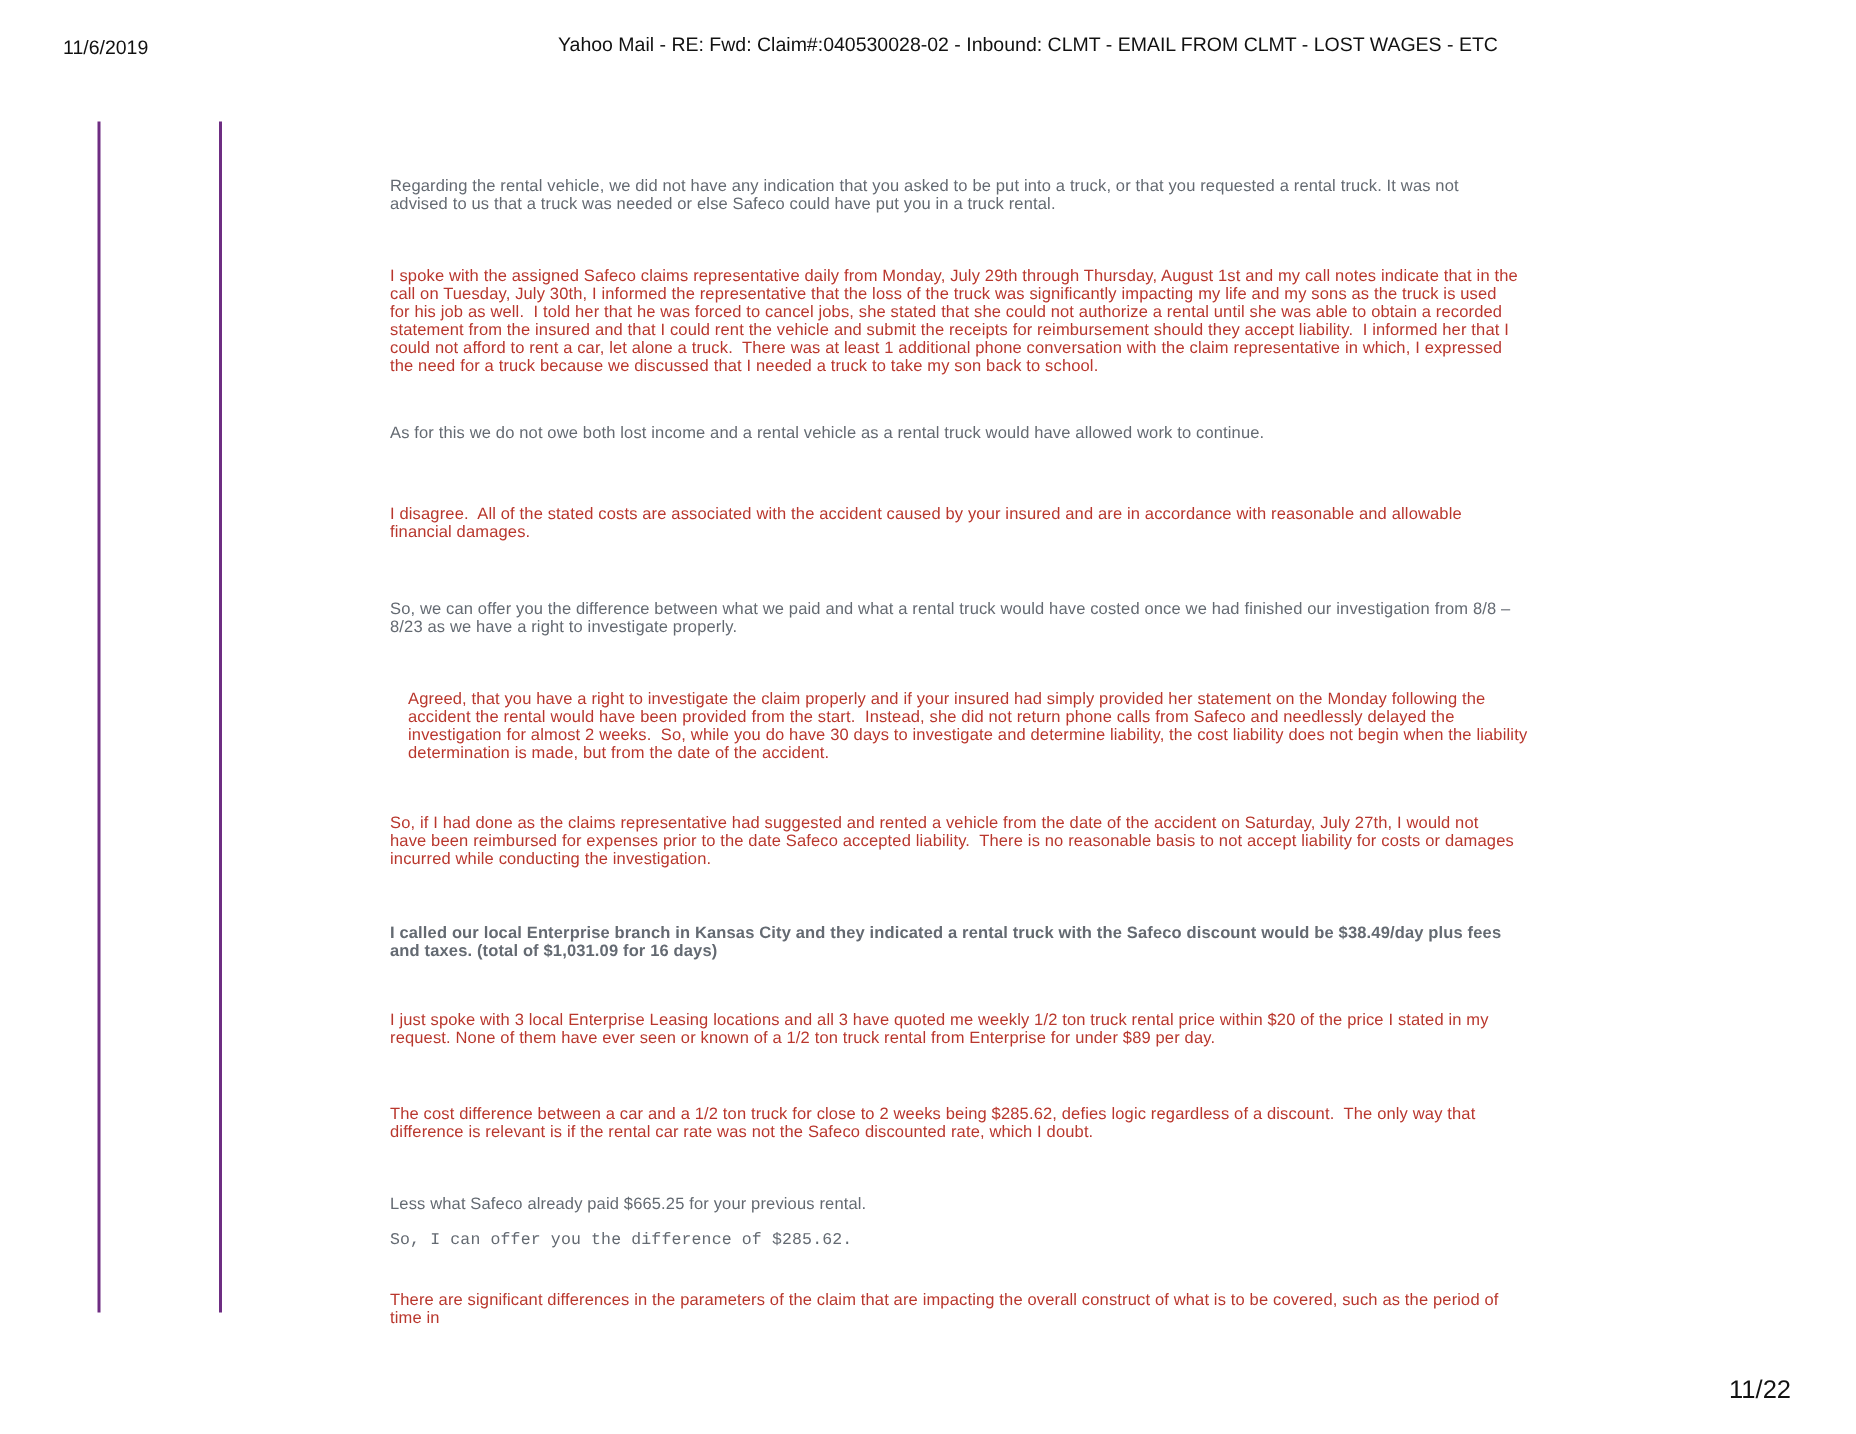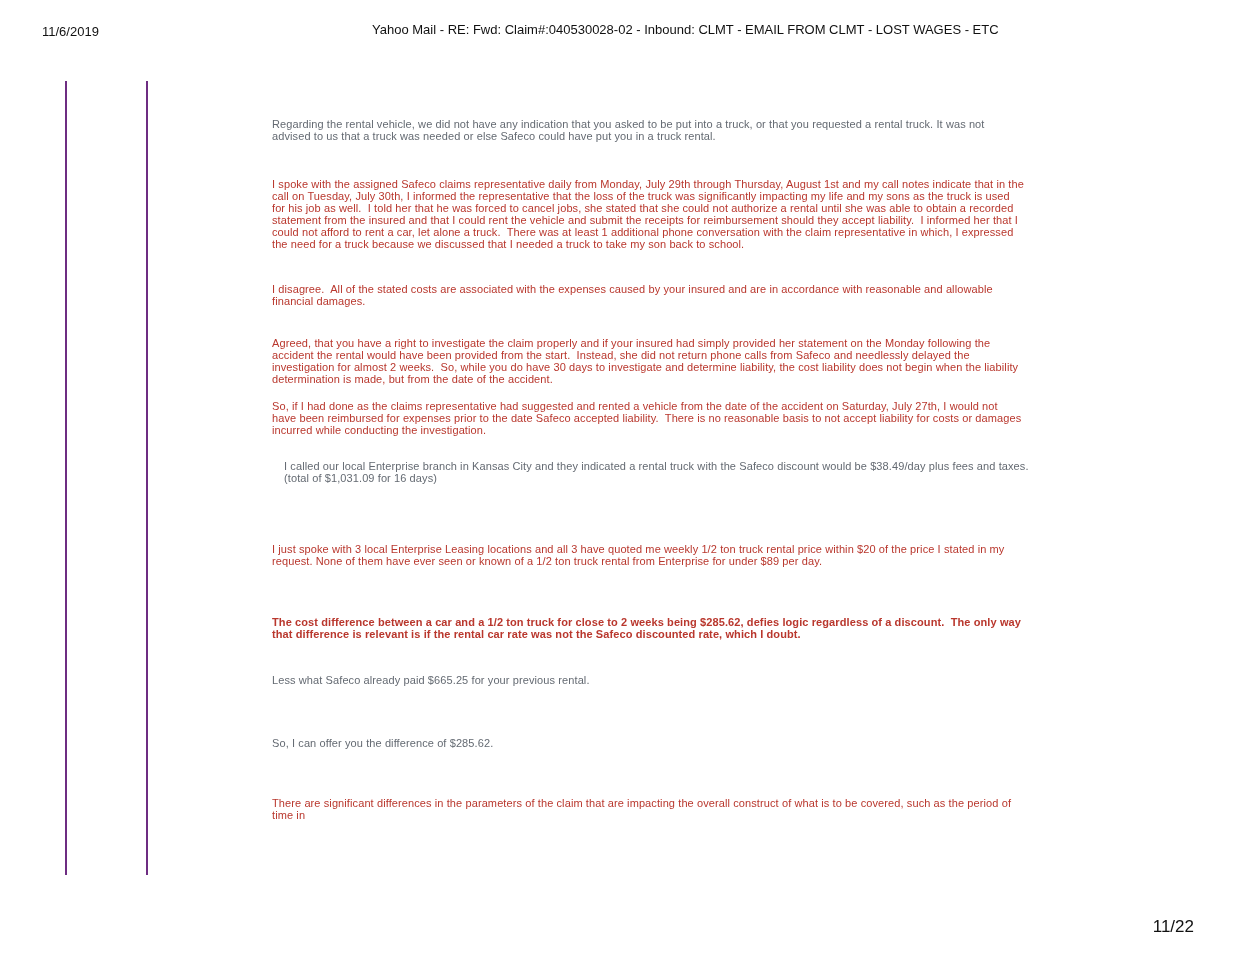--- a/index.html
+++ b/index.html
@@ -49,21 +49,21 @@
     height: 794px;
     width: 1.5px;
     background: var(--quote_bar, #6e2d82);
   }
   .quote-bar.outer { left: 65px; }
   .quote-bar.inner { left: 146px; }
 
   
   .email-body {
     position: absolute;
-    left: 272px;
+    left: 260px;
     top: 0;
     width: 753px;
     height: 956px;
   }
   .para {
     position: absolute;
     left: 0;
     width: 753px;
     margin: 0;
     font-size: 11px;
@@ -93,21 +93,23 @@
 
 <div class="print-date">11/6/2019</div>
 <div class="print-title">Yahoo Mail - RE: Fwd: Claim#:040530028-02 - Inbound: CLMT - EMAIL FROM CLMT - LOST WAGES - ETC</div>
 
 <div class="quote-bar outer"></div>
 <div class="quote-bar inner"></div>
 
 <div class="email-body">
   <p class="para" data-color="gray">Regarding the rental vehicle, we did not have any indication that you asked to be put into a truck, or that you requested a rental truck. It was not advised to us that a truck was needed or else Safeco could have put you in a truck rental.</p>
   <p class="para" data-color="red">I spoke with the assigned Safeco claims representative daily from Monday, July 29th through Thursday, August 1st and my call notes indicate that in the call on Tuesday, July 30th, I informed the representative that the loss of the truck was significantly impacting my life and my sons as the truck is used for his job as well.  I told her that he was forced to cancel jobs, she stated that she could not authorize a rental until she was able to obtain a recorded statement from the insured and that I could rent the vehicle and submit the receipts for reimbursement should they accept liability.  I informed her that I could not afford to rent a car, let alone a truck.  There was at least 1 additional phone conversation with the claim representative in which, I expressed the need for a truck because we discussed that I needed a truck to take my son back to school.</p>
-  <p class="para" data-color="red">I disagree.  All of the stated costs are associated with the expenses caused by your insured and are in accordance with reasonable and allowable financial damages.</p>
+  <p class="para" data-color="gray">As for this we do not owe both lost income and a rental vehicle as a rental truck would have allowed work to continue.</p>
+  <p class="para" data-color="red">I disagree.  All of the stated costs are associated with the accident caused by your insured and are in accordance with reasonable and allowable financial damages.</p>
+  <p class="para" data-color="gray">So, we can offer you the difference between what we paid and what a rental truck would have costed once we had finished our investigation from 8/8 – 8/23 as we have a right to investigate properly.</p>
   <p class="para" data-color="red">Agreed, that you have a right to investigate the claim properly and if your insured had simply provided her statement on the Monday following the accident the rental would have been provided from the start.  Instead, she did not return phone calls from Safeco and needlessly delayed the investigation for almost 2 weeks.  So, while you do have 30 days to investigate and determine liability, the cost liability does not begin when the liability determination is made, but from the date of the accident.</p>
   <p class="para" data-color="red">So, if I had done as the claims representative had suggested and rented a vehicle from the date of the accident on Saturday, July 27th, I would not have been reimbursed for expenses prior to the date Safeco accepted liability.  There is no reasonable basis to not accept liability for costs or damages incurred while conducting the investigation.</p>
   <p class="para" data-color="gray">I called our local Enterprise branch in Kansas City and they indicated a rental truck with the Safeco discount would be $38.49/day plus fees and taxes. (total of $1,031.09 for 16 days)</p>
   <p class="para" data-color="red">I just spoke with 3 local Enterprise Leasing locations and all 3 have quoted me weekly 1/2 ton truck rental price within $20 of the price I stated in my request. None of them have ever seen or known of a 1/2 ton truck rental from Enterprise for under $89 per day.</p>
   <p class="para" data-color="red">The cost difference between a car and a 1/2 ton truck for close to 2 weeks being $285.62, defies logic regardless of a discount.  The only way that difference is relevant is if the rental car rate was not the Safeco discounted rate, which I doubt.</p>
   <p class="para" data-color="gray">Less what Safeco already paid $665.25 for your previous rental.</p>
   <p class="para" data-color="gray">So, I can offer you the difference of $285.62.</p>
   <p class="para" data-color="red">There are significant differences in the parameters of the claim that are impacting the overall construct of what is to be covered, such as the period of time in</p>
 </div>
 

